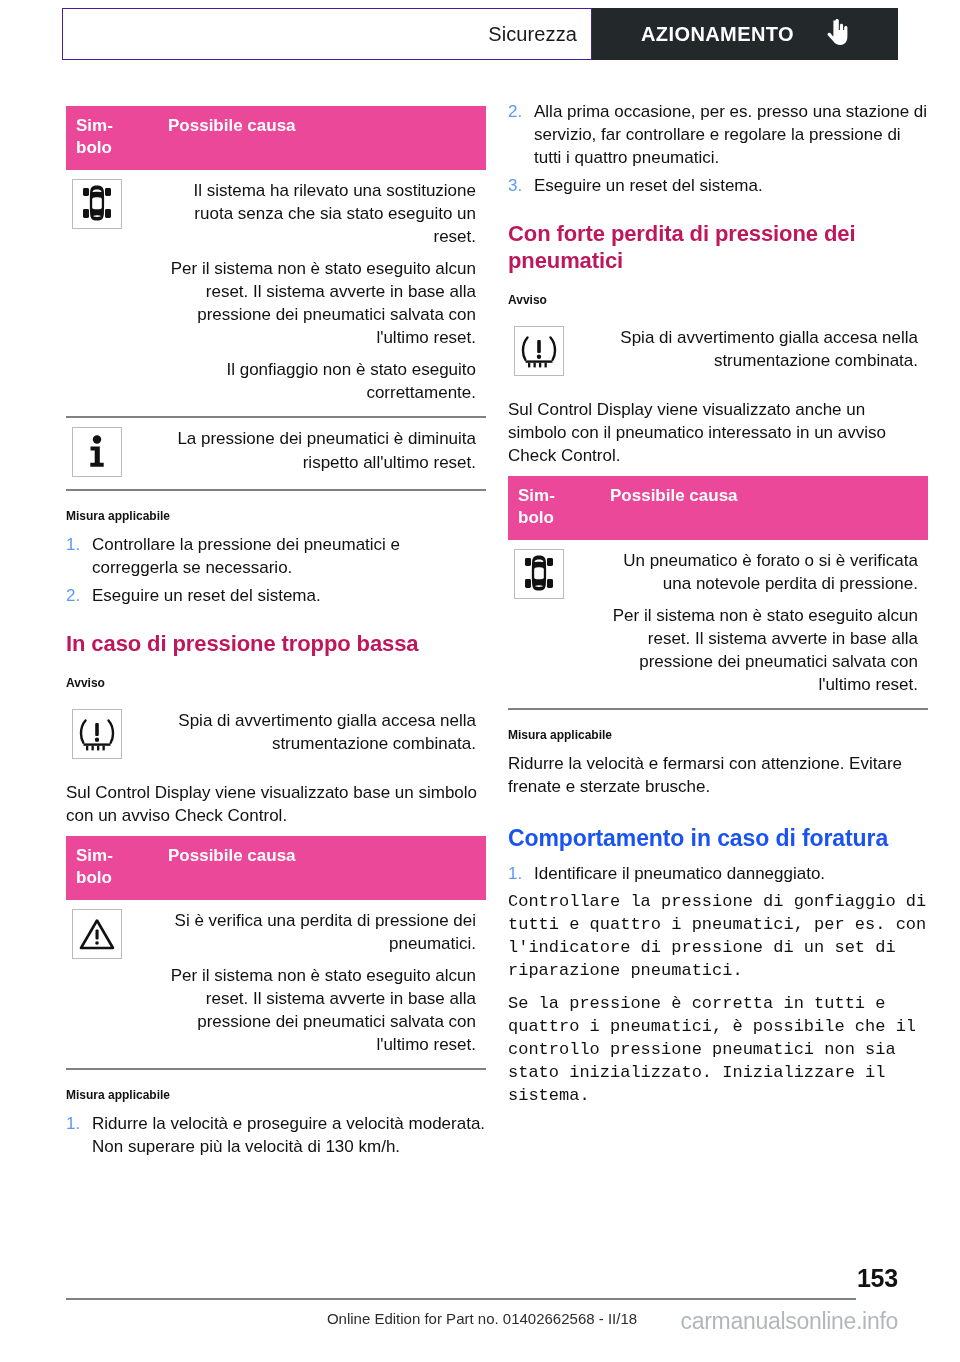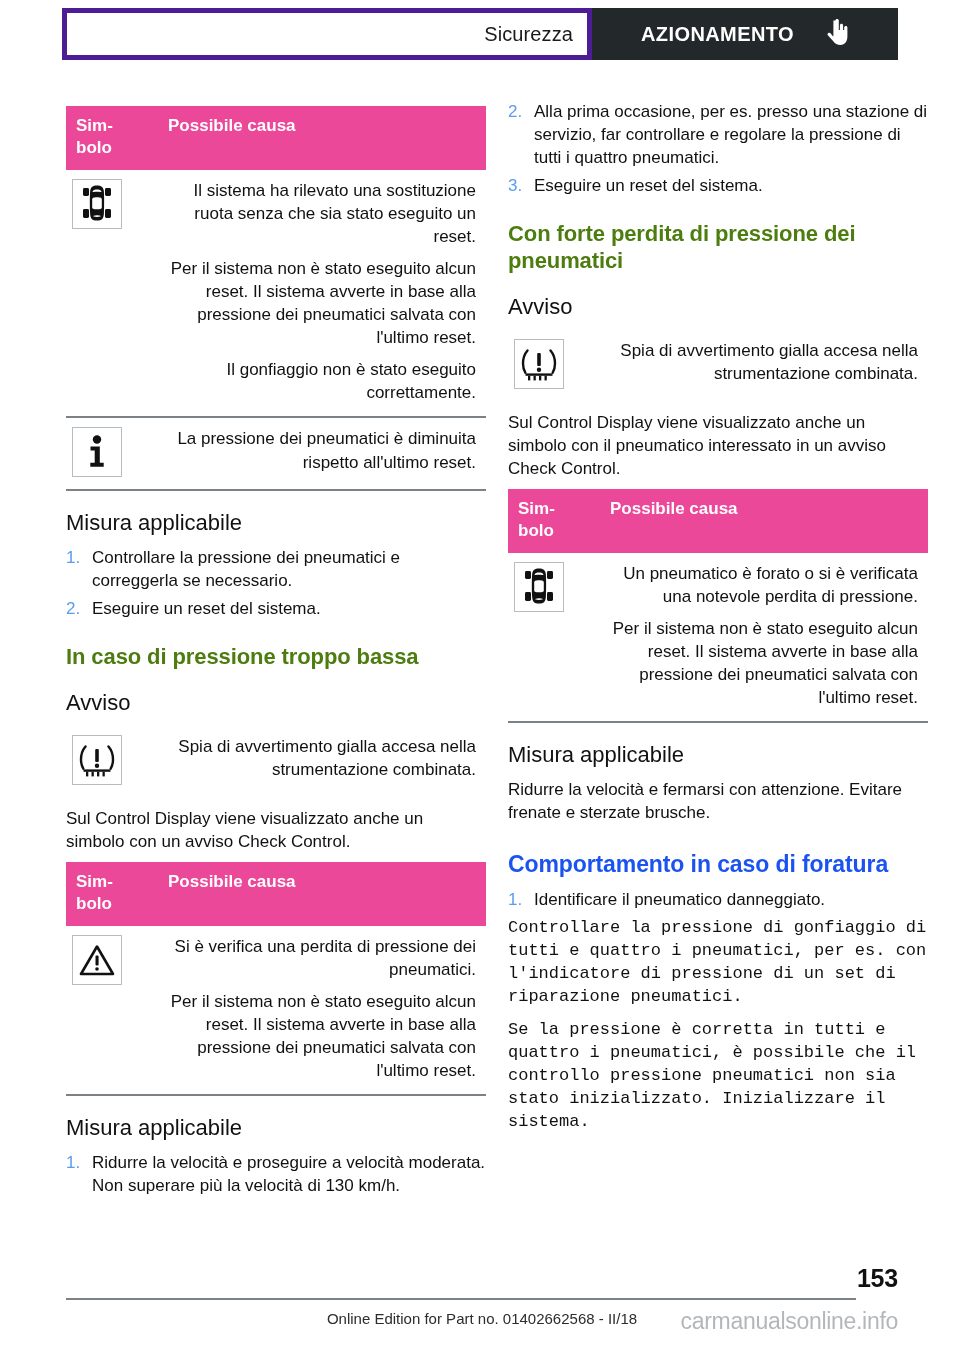--- a/index.html
+++ b/index.html
@@ -21,21 +21,21 @@
     position: absolute;
     left: 62px;
     top: 8px;
     width: 836px;
     height: 52px;
     display: flex;
     align-items: stretch;
   }
   .tab-inactive {
     flex: 1 1 auto;
-    border: 5px solid #4c1d95;
+    border: 1px solid #4c1d95;
     background: #ffffff;
     display: flex;
     align-items: center;
     justify-content: flex-end;
     padding-right: 14px;
     box-sizing: border-box;
   }
   .tab-inactive .tab-label {
     font-size: 20px;
     color: #1a1a1a;
@@ -72,28 +72,28 @@
     font-size: 23px;
     font-weight: bold;
     color: #1a53f0;
     line-height: 1.22;
     margin: 26px 0 10px 0;
     letter-spacing: -.1px;
   }
   .h2 {
     font-size: 22px;
     font-weight: bold;
-    color: #4d7c0f;
+    color: #be185d;
     line-height: 1.22;
     margin: 24px 0 10px 0;
     letter-spacing: -.1px;
   }
   .h3 {
-    font-size: 22px;
-    font-weight: normal;
+    font-size: 12px;
+    font-weight: bold;
     color: #111111;
     line-height: 1.3;
     margin: 18px 0 8px 0;
   }
 
   
   p.body {
     font-size: 17px;
     line-height: 1.36;
     margin: 0 0 9px 0;
@@ -316,21 +316,21 @@
           </svg>
         </div>
       </td>
       <td>
         <p class="body">Spia di avvertimento gialla accesa nella strumentazione combinata.</p>
       </td>
     </tr>
   </tbody>
     </table>
 
-  <p class="body" style="margin-top:10px">Sul Control Display viene visualizzato anche un simbolo con un avviso Check Control.</p>
+  <p class="body" style="margin-top:10px">Sul Control Display viene visualizzato base un simbolo con un avviso Check Control.</p>
 
   <table class="symtable">
     <tbody>
         <tr class="thead-row">
       <td class="col-sym">Sim-<br>bolo</td>
       <td>Possibile causa</td>
     </tr>
     <tr class="body-row">
       <td class="col-sym">
         <div class="symbox">

